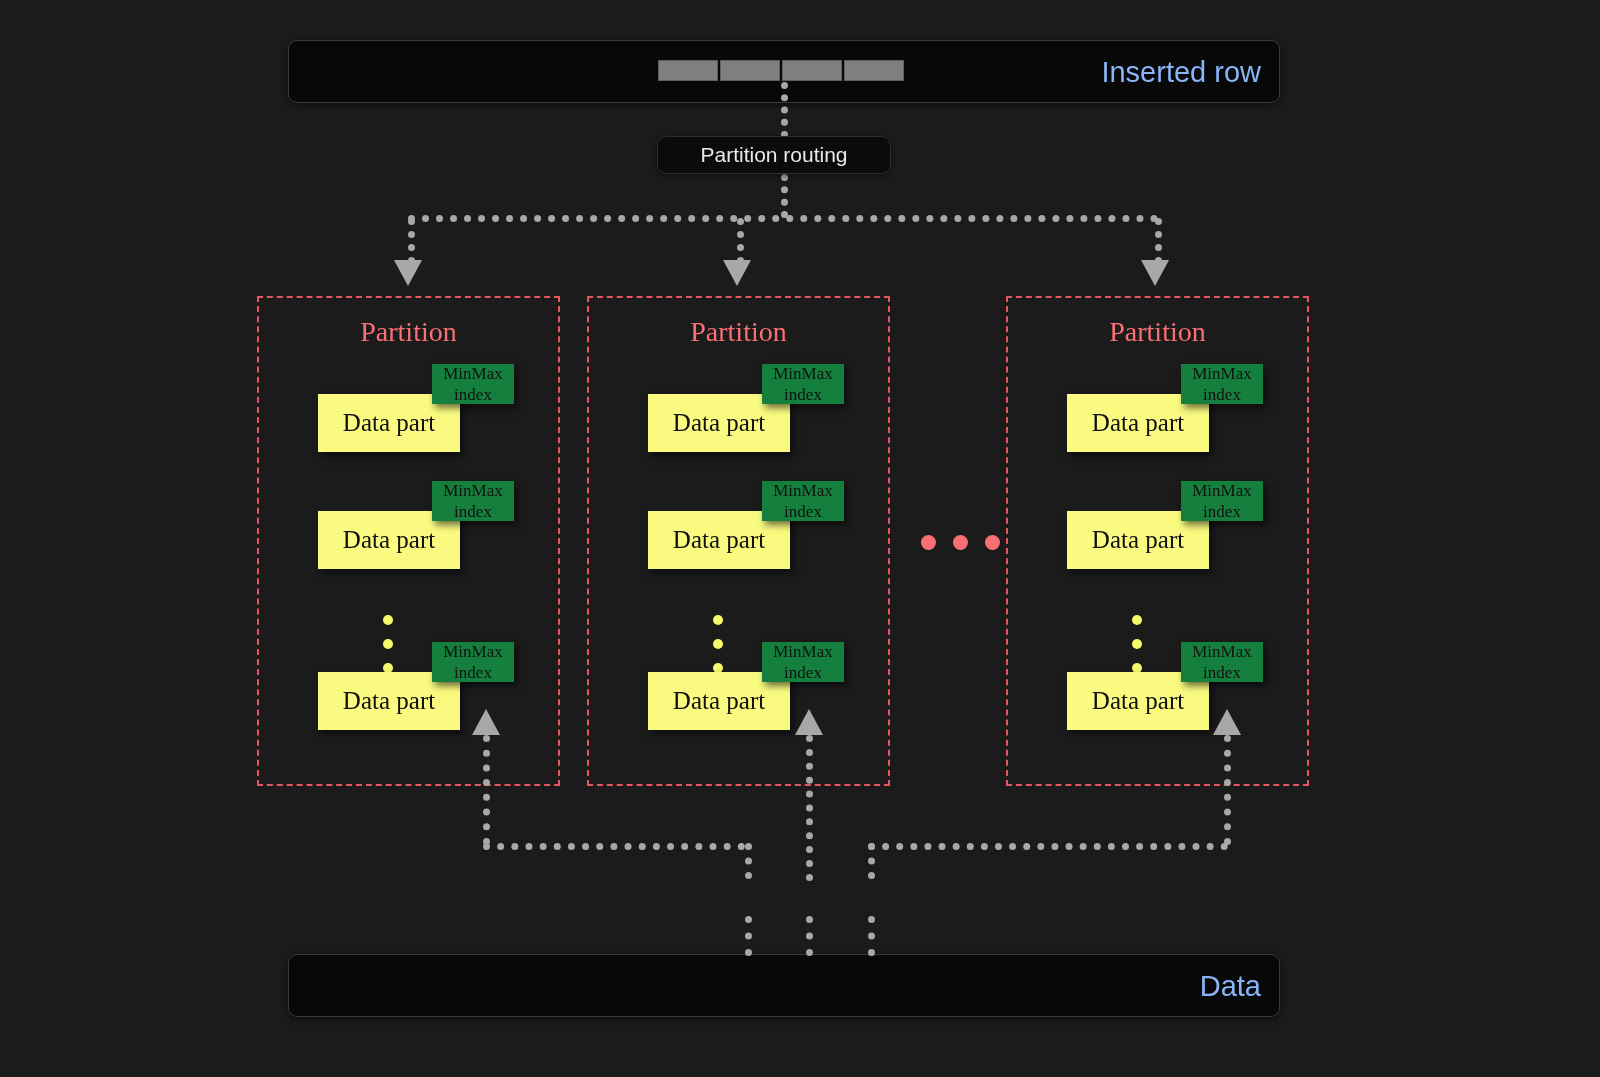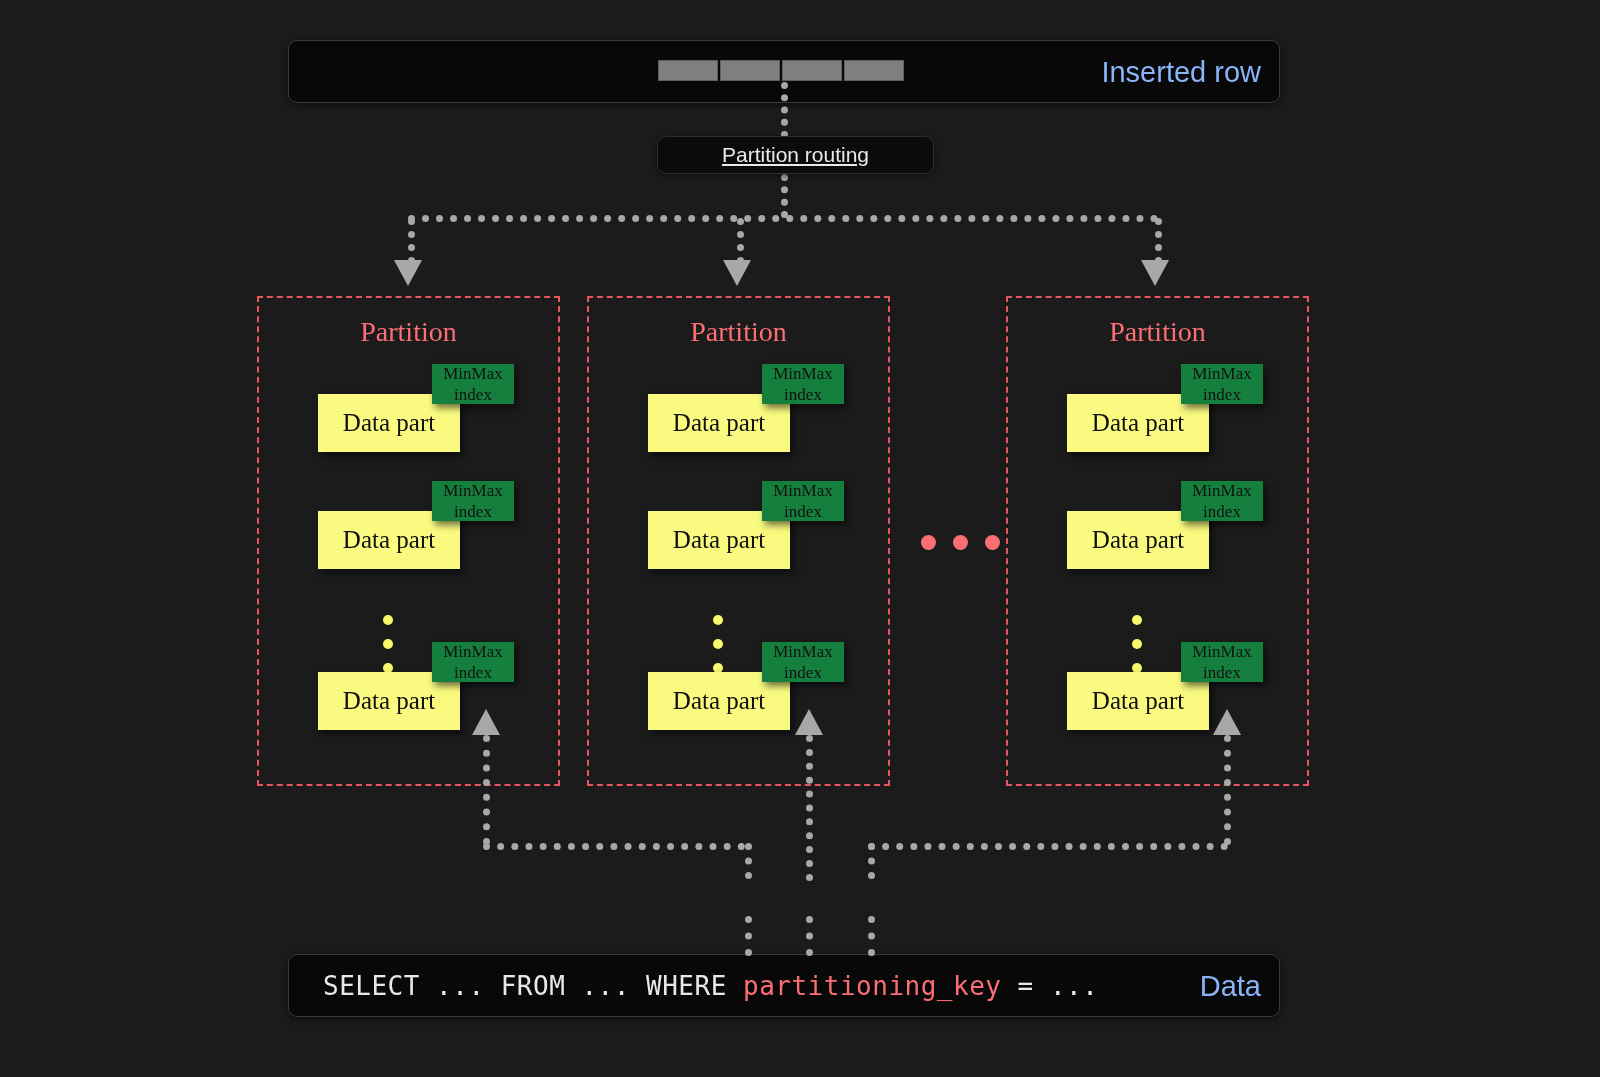--- a/index.html
+++ b/index.html
@@ -68,21 +68,21 @@
     border: 1px solid #2e2e2e;
     border-radius: 9px;
     color: #e9e9e9;
     font-size: 21px;
     display: flex;
     align-items: center;
     justify-content: center;
     box-shadow: 0 2px 5px rgba(0,0,0,.55);
     z-index: 6;
   }
-  #partition-routing-pill { left: 657px; top: 136px; width: 277px; height: 38px; text-decoration: underline; }
+  #partition-routing-pill { left: 657px; top: 136px; width: 234px; height: 38px; }
   #partition-pruning-pill { left: 679px; top: 876px; width: 254px; height: 40px; }
 
   
   .partition {
     position: absolute;
     top: 296px;
     width: 303px; height: 490px;
     border: 2px dashed #e8575f;
     background: transparent;
     font-family: Liberation Serif, serif;
@@ -345,19 +345,16 @@
   <div class="dot-v" style="left:1224px; top:735px; height:110px;"></div>
   <div class="dot-h" style="left:868px; top:843px; width:360px;"></div>
   <div class="dot-v" style="left:868px; top:843px; height:36px;"></div>
 
 
   <div class="dot-v" style="left:745px; top:916px; height:40px;"></div>
   <div class="dot-v" style="left:806px; top:916px; height:40px;"></div>
   <div class="dot-v" style="left:868px; top:916px; height:40px;"></div>
 
   <div class="bar" id="query-bar">
-    <div id="query-text">
-      <span>SELECT ... FROM ... WHERE </span><span class="kw-key">partitioning_key</span><span> = ...</span>
-    </div>
     <div class="bar-right-label">Data</div>
   </div>
 
 </div>
 
 </body></html>

